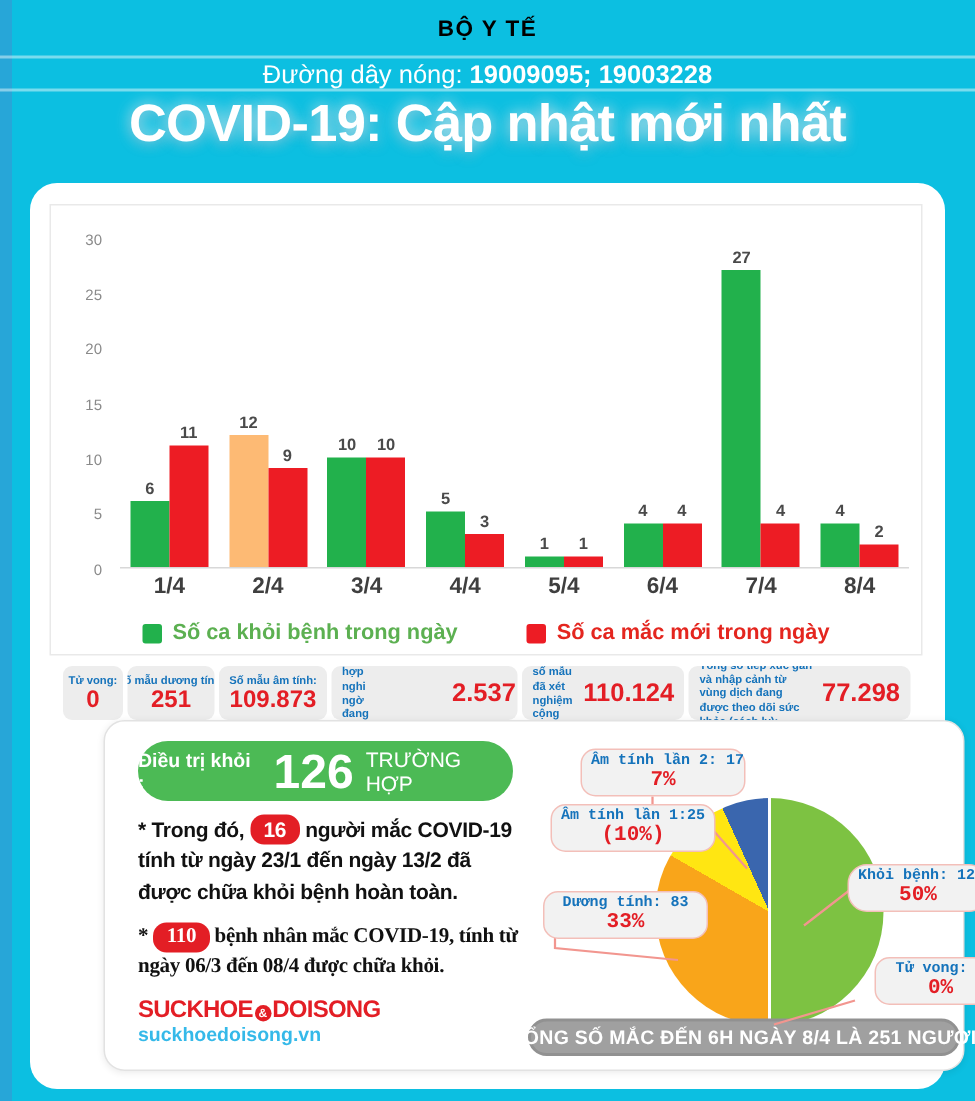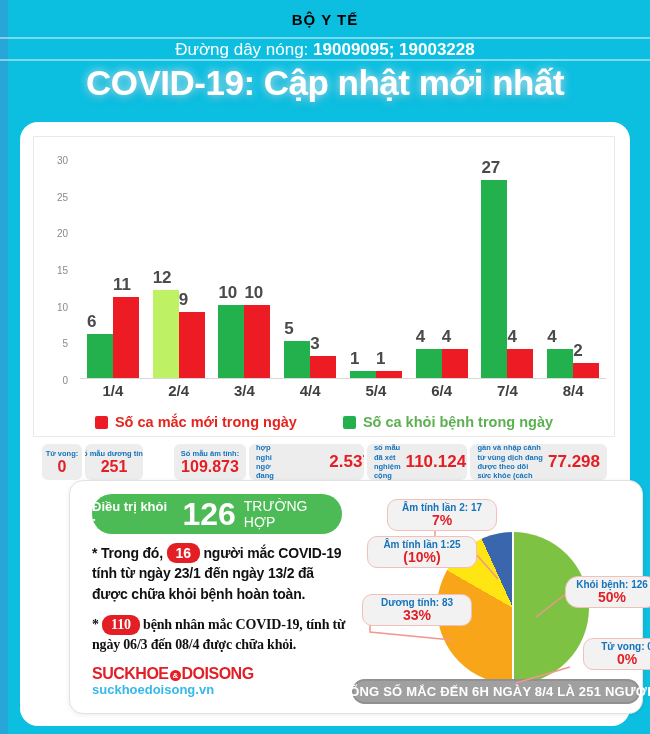--- a/index.html
+++ b/index.html
@@ -26,22 +26,22 @@
   .vn-pill .note{color:#16165a;font-weight:bold;font-size:13.5px;}
   
   .chart-box{position:absolute;left:13px;top:14px;width:582px;height:301px;background:#fff;
              border:1px solid #e9e9e9;box-sizing:border-box;}
   .y-axis{position:absolute;left:0;top:0;width:40px;height:100%;}
   .y-tick{position:absolute;right:6px;width:30px;text-align:right;font-size:10px;color:#8a8a8a;}
   .bars{position:absolute;left:46px;right:8px;top:24px;bottom:57px;display:flex;
         justify-content:space-around;align-items:flex-end;border-bottom:1px solid #d8d8d8;}
   .bar-group{position:relative;display:flex;align-items:flex-end;}
   .bar{position:relative;width:26px;}
-  .bar-val{position:absolute;bottom:100%;left:0;right:0;margin-bottom:2px;
-           font-size:17px;font-weight:bold;color:#4a4a4a;}
+  .bar-val{position:absolute;bottom:100%;left:0;right:0;margin-bottom:2px;text-align:center;
+           font-size:11px;font-weight:bold;color:#4a4a4a;}
   .x-label{position:absolute;top:100%;left:0;right:0;margin-top:4px;text-align:center;
            font-size:15px;font-weight:bold;color:#3f3f3f;}
   .legend{position:absolute;left:0;right:0;bottom:6px;display:flex;justify-content:center;
           gap:46px;align-items:center;}
   .legend-item{display:flex;align-items:center;gap:7px;font-size:14.5px;font-weight:bold;}
   .swatch{width:13px;height:13px;border-radius:2px;display:inline-block;}
   .legend-item.recovered{color:#5cb051;}
   .legend-item.newcases{color:#e4261f;}
   
   .stats{position:absolute;left:22px;right:23px;top:322px;height:36px;display:flex;gap:3px;}
@@ -73,21 +73,21 @@
   .logo-line{display:flex;align-items:center;color:#e31e25;font-weight:bold;font-size:16px;
              letter-spacing:-.5px;}
   .amp-circle{display:inline-flex;align-items:center;justify-content:center;width:11px;height:11px;
               border-radius:50%;background:#e31e25;color:#fff;font-size:8px;margin:3px 1px 0 1px;}
   .logo-url{color:#35b9e9;font-size:13px;font-weight:bold;}
   
   .pie{position:absolute;left:367px;top:51px;width:152px;height:152px;border-radius:50%;}
   .pie::before{content:"";position:absolute;left:50%;top:0;bottom:0;width:2px;margin-left:-1px;
                background:#fff;}
   .callout{position:absolute;background:#f2f2f2;border:1px solid #f3bfb9;border-radius:10px;
-           padding:2px 6px;text-align:center;box-sizing:border-box;z-index:4;}
+           padding:2px 6px;text-align:center;box-sizing:border-box;z-index:4;font-family:Liberation Mono, monospace;}
   .co-label{color:#1573bb;font-weight:bold;font-size:10px;white-space:nowrap;}
   .co-pct{color:#e31e25;font-weight:bold;font-size:14px;line-height:1.1;}
   .co-am2{left:317px;top:18px;width:110px;}
   .co-am1{left:297px;top:55px;width:110px;}
   .co-duong{left:292px;top:113px;width:110px;}
   .co-khoi{left:495px;top:95px;width:94px;border-radius:13px;}
   .co-tuvong{left:513px;top:157px;width:88px;}
   .leader-svg{position:absolute;left:0;top:0;width:574px;height:234px;z-index:2;}
   .footer-pill{position:absolute;left:282px;top:198px;width:288px;height:25px;background:#a0a0a0;
                border:2px solid #919191;border-radius:13px;box-sizing:border-box;display:flex;
@@ -125,21 +125,21 @@
           <div class="bar-group">
             <div class="bar" style="height: 44px; background: rgb(34, 177, 76);">
               <div class="bar-val">6</div>
             </div>
             <div class="bar" style="height: 81px; background: rgb(237, 28, 36);">
               <div class="bar-val">11</div>
             </div>
             <div class="x-label">1/4</div>
           </div>
           <div class="bar-group">
-            <div class="bar" style="height: 88px; background: #bef264;">
+            <div class="bar" style="height: 88px; background: #fdba74;">
               <div class="bar-val">12</div>
             </div>
             <div class="bar" style="height: 66px; background: rgb(237, 28, 36);">
               <div class="bar-val">9</div>
             </div>
             <div class="x-label">2/4</div>
           </div>
           <div class="bar-group">
             <div class="bar" style="height: 73px; background: rgb(34, 177, 76);">
               <div class="bar-val">10</div>
@@ -189,41 +189,41 @@
             <div class="bar" style="height: 29px; background: rgb(34, 177, 76);">
               <div class="bar-val">4</div>
             </div>
             <div class="bar" style="height: 15px; background: rgb(237, 28, 36);">
               <div class="bar-val">2</div>
             </div>
             <div class="x-label">8/4</div>
           </div>
         </div>
       <div class="legend">
+        <div class="legend-item recovered">
+          <span class="swatch" style="background: rgb(34, 177, 76);"></span>
+          <span>Số ca khỏi bệnh trong ngày</span>
+        </div>
         <div class="legend-item newcases">
           <span class="swatch" style="background: rgb(237, 28, 36);"></span>
           <span>Số ca mắc mới trong ngày</span>
-        </div>
-        <div class="legend-item recovered">
-          <span class="swatch" style="background: rgb(34, 177, 76);"></span>
-          <span>Số ca khỏi bệnh trong ngày</span>
         </div>
       </div>
     </div>
 
     <div class="stats">
       <div class="stat stacked" style="flex:0 0 40px;">
         <div class="stat-label">Tử vong:</div>
         <div class="stat-value">0</div>
       </div>
       <div class="stat stacked" style="flex:0 0 58px;">
         <div class="stat-label">Số mẫu dương tính:</div>
         <div class="stat-value">251</div>
       </div>
-      <div class="stat stacked" style="flex:0 0 72px;margin-left:28px;">
+      <div class="stat stacked" style="flex:0 0 72px;">
         <div class="stat-label">Số mẫu âm tính:</div>
         <div class="stat-value">109.873</div>
       </div>
       <div class="stat wide" style="flex:1 1 126px;gap:48px;">
         <div class="stat-label">Tổng số trường hợp nghi ngờ đang cách ly theo dõi :</div>
         <div class="stat-value">2.537</div>
       </div>
       <div class="stat wide" style="flex:1 1 110px;">
         <div class="stat-label">Tổng số mẫu đã xét nghiệm cộng dồn:</div>
         <div class="stat-value">110.124</div>

